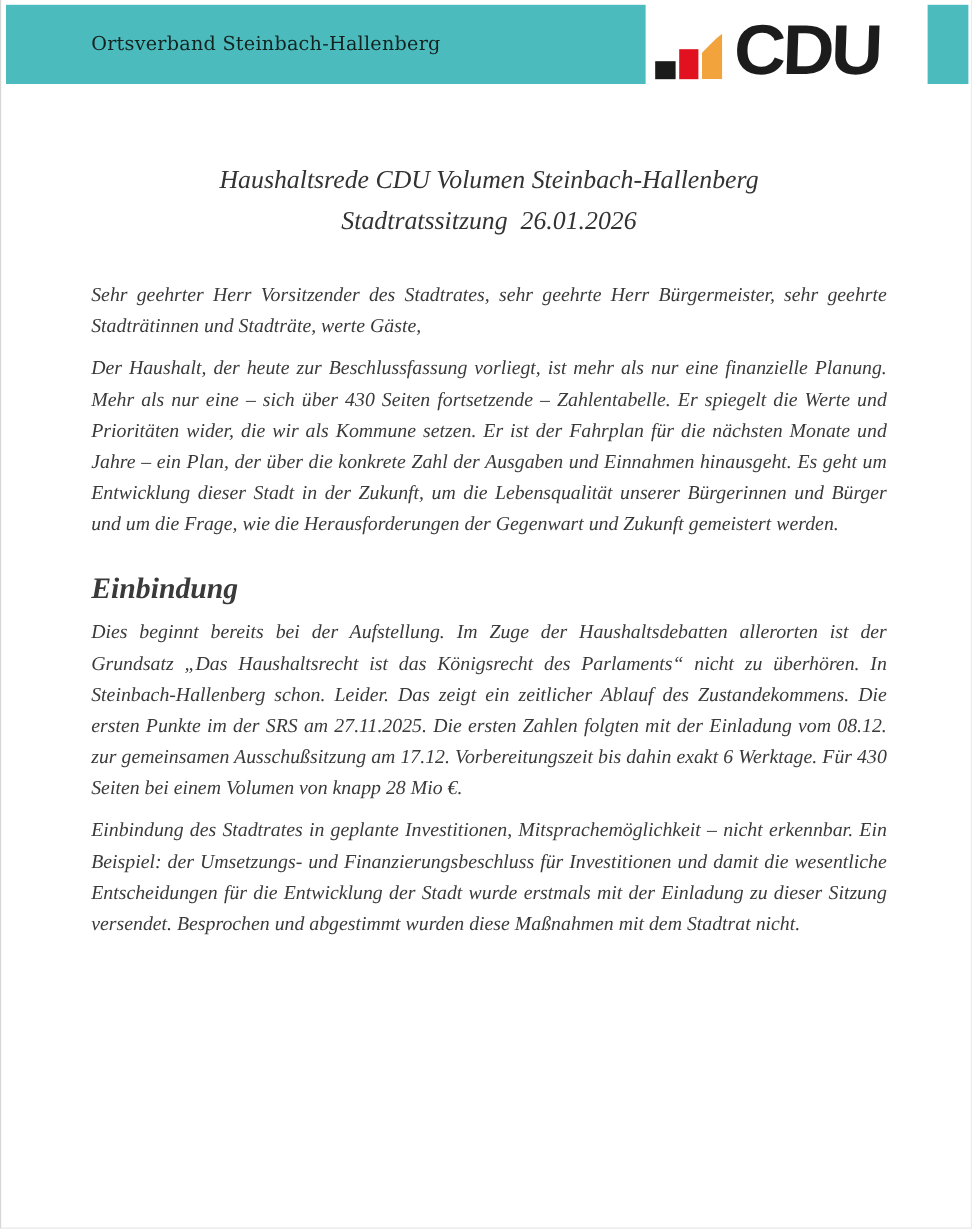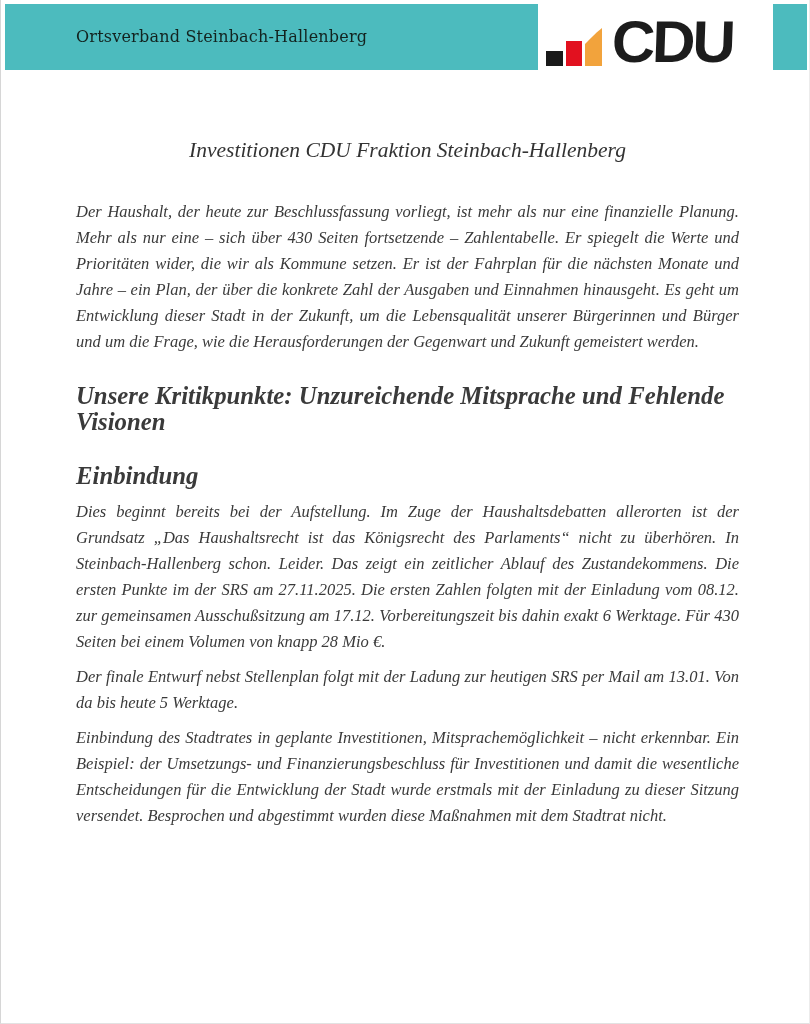--- a/index.html
+++ b/index.html
@@ -108,32 +108,32 @@
       <span class="bar bar-black" style="background: rgb(26, 26, 26);"></span>
       <span class="bar bar-red" style="background: rgb(226, 17, 31);"></span>
       <span class="bar bar-gold" style="background: rgb(242, 163, 60);"></span>
     </span>
     <span class="cdu-text">CDU</span>
   </div>
 
   <div class="doc-body">
 
     <h1 class="doc-title">
-      <span class="title-line">Investitionen CDU Fraktion Steinbach-Hallenberg</span>
+      <span class="title-line">Haushaltsrede CDU Volumen Steinbach-Hallenberg</span>
+      <span class="title-line">Stadtratssitzung  26.01.2026</span>
     </h1>
 
+    <p class="para">Sehr geehrter Herr Vorsitzender des Stadtrates, sehr geehrte Herr Bürgermeister, sehr geehrte Stadträtinnen und Stadträte, werte Gäste,</p>
 
     <p class="para">Der Haushalt, der heute zur Beschlussfassung vorliegt, ist mehr als nur eine finanzielle Planung. Mehr als nur eine – sich über 430 Seiten fortsetzende – Zahlentabelle. Er spiegelt die Werte und Prioritäten wider, die wir als Kommune setzen. Er ist der Fahrplan für die nächsten Monate und Jahre – ein Plan, der über die konkrete Zahl der Ausgaben und Einnahmen hinausgeht. Es geht um Entwicklung dieser Stadt in der Zukunft, um die Lebensqualität unserer Bürgerinnen und Bürger und um die Frage, wie die Herausforderungen der Gegenwart und Zukunft gemeistert werden.</p>
 
 
-    <h2 class="heading">Unsere Kritikpunkte: Unzureichende Mitsprache und Fehlende Visionen</h2>
 
 
     <h2 class="heading">Einbindung</h2>
 
     <p class="para">Dies beginnt bereits bei der Aufstellung. Im Zuge der Haushaltsdebatten allerorten ist der Grundsatz „Das Haushaltsrecht ist das Königsrecht des Parlaments“ nicht zu überhören. In Steinbach-Hallenberg schon. Leider. Das zeigt ein zeitlicher Ablauf des Zustandekommens. Die ersten Punkte im der SRS am 27.11.2025. Die ersten Zahlen folgten mit der Einladung vom 08.12. zur gemeinsamen Ausschußsitzung am 17.12. Vorbereitungszeit bis dahin exakt 6 Werktage. Für 430 Seiten bei einem Volumen von knapp 28 Mio €.</p>
 
-    <p class="para">Der finale Entwurf nebst Stellenplan folgt mit der Ladung zur heutigen SRS per Mail am 13.01. Von da bis heute 5 Werktage.</p>
 
     <p class="para">Einbindung des Stadtrates in geplante Investitionen, Mitsprachemöglichkeit – nicht erkennbar. Ein Beispiel: der Umsetzungs- und Finanzierungsbeschluss für Investitionen und damit die wesentliche Entscheidungen für die Entwicklung der Stadt wurde erstmals mit der Einladung zu dieser Sitzung versendet. Besprochen und abgestimmt wurden diese Maßnahmen mit dem Stadtrat nicht.</p>
 
   </div>
 </div>
 
 </body></html>

